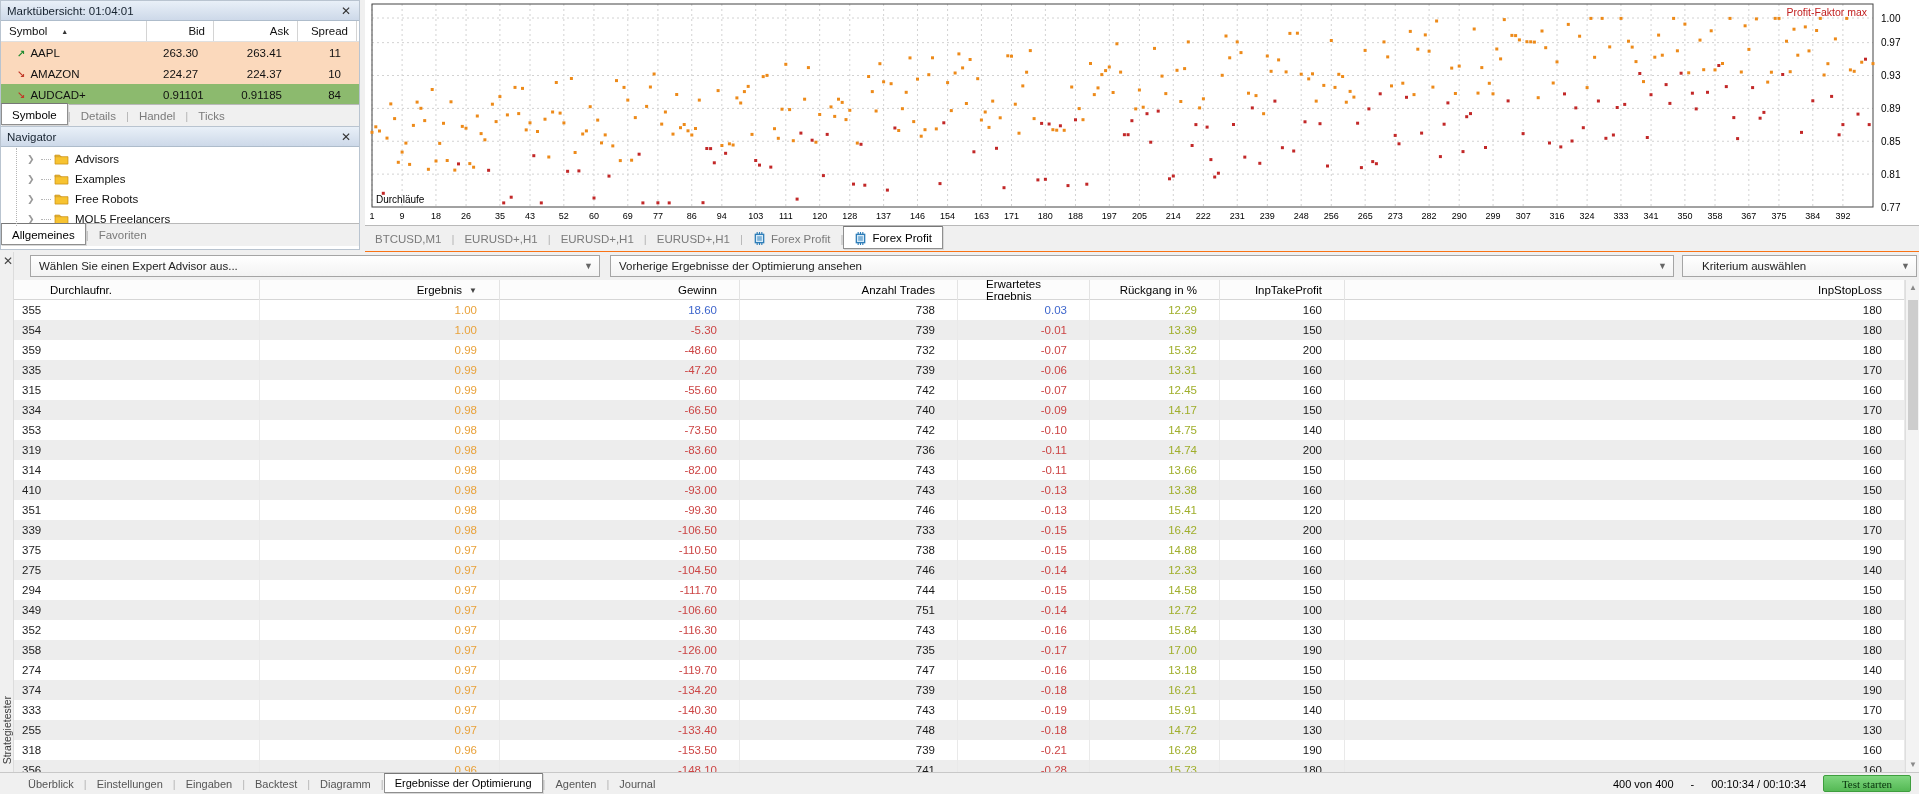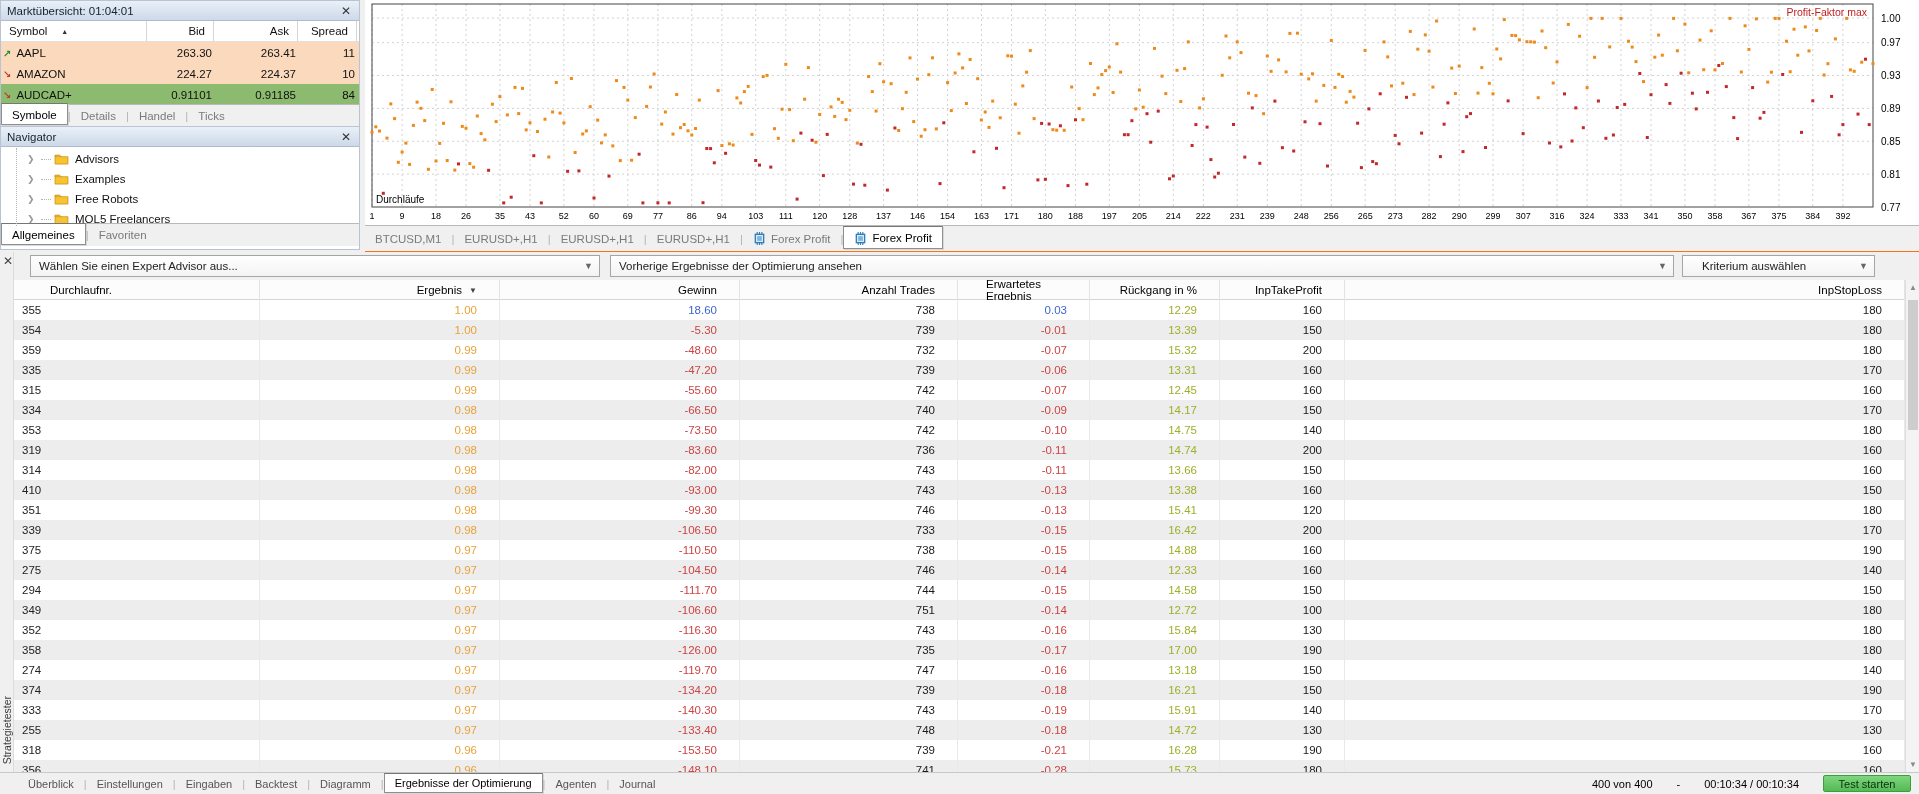--- a/index.html
+++ b/index.html
@@ -13,21 +13,21 @@
     display:flex; align-items:center; padding:0 6px; font-size:11.5px; color:#15212e; }
   .titlebar .close { margin-left:auto; width:14px; text-align:center; color:#333; font-size:12px; cursor:default; }
 
   
   #mw-panel { left:0; top:0; width:360px; height:126px; }
   .mw-grid { display:grid; grid-template-columns:146px 67px 84px 59px; align-items:center; height:21px; }
   #mw-header { border-bottom:1px solid #e0e0e0; background:#fff; }
   #mw-header .hcell { height:100%; display:flex; align-items:center; border-right:1px solid #d4d4d4; padding:0 8px; }
   #mw-header .hcell.num { justify-content:flex-end; }
   .sortup { font-size:7px; color:#333; margin-left:14px; }
-  .mw-row .cell { padding:0 2px; white-space:nowrap; overflow:hidden; }
+  .mw-row .cell { padding:0 16px; white-space:nowrap; overflow:hidden; }
   .mw-row .num { text-align:right; }
   .mw-row.peach { background:#fbd9bc; }
   .mw-row.green { background:#8cba6e; }
   .mw-arrow { font-size:10px; font-weight:bold; margin-right:5px; }
   .mw-arrow.up { color:#1e8a2e; } .mw-arrow.down { color:#c13a28; }
 
   
   .tabstrip { position:absolute; display:flex; align-items:center; background:#f0f0f0;
     border-top:1px solid #b9b9b9; font-size:11.5px; color:#7a7a7a; }
   .tab { padding:3px 10px; white-space:nowrap; display:flex; align-items:center; gap:5px; }
@@ -56,21 +56,21 @@
     display:flex; flex-direction:column; justify-content:flex-end; align-items:center; }
   #vstrip span { writing-mode:vertical-rl; transform:rotate(180deg); font-size:10.5px; color:#3c3c3c; margin-bottom:8px; }
   #tester-close { position:absolute; left:2px; top:4px; width:12px; height:12px; line-height:11px;
     text-align:center; font-size:12px; color:#444; }
   .combo { position:absolute; top:3px; height:22px; background:linear-gradient(#ffffff,#f3f3f3);
     border:1px solid #a5a5a5; display:flex; align-items:center; padding:0 22px 0 8px; font-size:11.5px; color:#222;
     white-space:nowrap; overflow:hidden; }
   .combo .chev { position:absolute; right:6px; top:5px; color:#666; font-size:9px; }
   #combo-ea { left:30px; width:570px; }
   #combo-prev { left:610px; width:1064px; }
-  #combo-crit { left:1682px; width:193px;padding-left:19px; }
+  #combo-crit { left:1682px; width:235px;padding-left:19px; }
 
   
   .rt-grid { display:grid; grid-template-columns:246px 240px 240px 218px 132px 130px 125px auto; }
   #rt-header { position:absolute; left:14px; top:28px; width:1891px; height:20px; background:#fcfcfc;
     border-bottom:1px solid #d6d6d6; font-size:11.5px; color:#000; }
   #rt-header .hc { display:flex; align-items:center; justify-content:flex-end; padding:0 22px 0 0;
     border-right:1px solid #e3e3e3; height:20px;margin-left:28px; }
   #rt-header .hc.first { justify-content:flex-start; padding-left:8px; }
   .sortdown { font-size:8px; color:#444; margin-left:7px; }
   #rt-rows { position:absolute; left:14px; top:48px; width:1891px; height:472px; overflow:hidden; background:#fff; }
@@ -82,23 +82,23 @@
   .v-orange { color:#e9a23b; } .v-blue { color:#3e66cc; } .v-red { color:#cc4444; }
   .v-olive { color:#9fae2a; } .v-black { color:#1a1a1a; }
   #rt-scroll { position:absolute; right:0; top:28px; width:14px; height:492px; background:#f3f3f3; border-left:1px solid #dedede; }
   #rt-thumb { position:absolute; left:2px; top:20px; width:10px; height:130px; background:#cdcdcd; }
   #rt-scroll .arr { position:absolute; left:0; width:14px; height:15px; text-align:center; font-size:8px; color:#8a8a8a; line-height:15px; }
 
   
   #bottom-bar { position:absolute; left:0; top:772px; width:1919px; height:22px; background:#f0f0f0;
     border-top:1px solid #c8c8c8; display:flex; align-items:center; font-size:11px; color:#555; padding-left:18px; }
   #bottom-bar .tab.active { margin-top:-2px; padding:3px 10px; }
-  #bb-right { margin-left:auto; display:flex; align-items:center; gap:24px; padding-right:8px; color:#000; }
+  #bb-right { margin-left:auto; display:flex; align-items:center; gap:17px; padding-right:8px; color:#000; }
   #start-btn { width:88px; height:17px; background:linear-gradient(#7ed67e,#55b955); border:1px solid #3e9e3e;
-    border-radius:2px; font-size:11px; color:#06300b; display:flex; align-items:center; justify-content:center; }
+    border-radius:2px; font-size:11px; color:#06300b; display:flex; align-items:center; justify-content:center;font-family:Liberation Serif, serif; }
 
   .folder-svg { width:15px; height:12px; }
   .chip-svg { width:13px; height:13px; }
 </style>
 </head>
 <body>
 
 <div id="app">
 
   <div class="panel" id="mw-panel">

